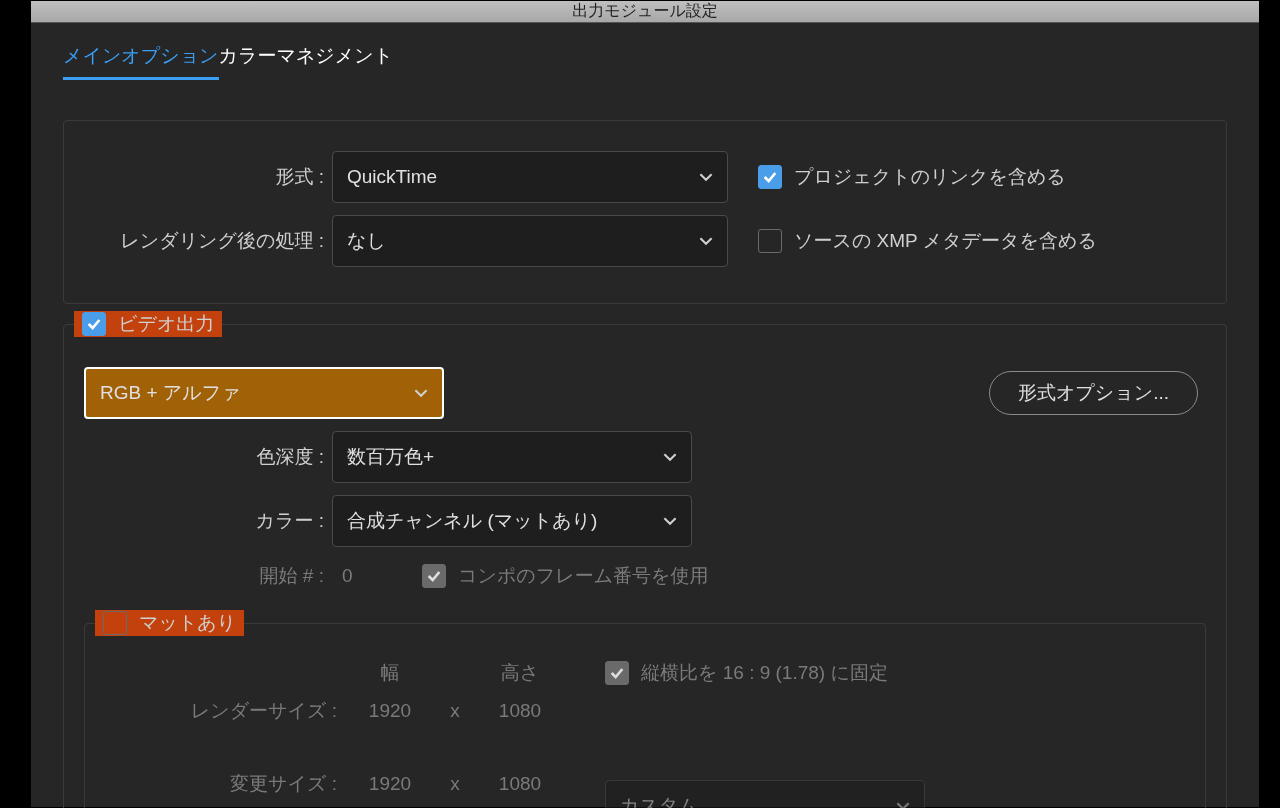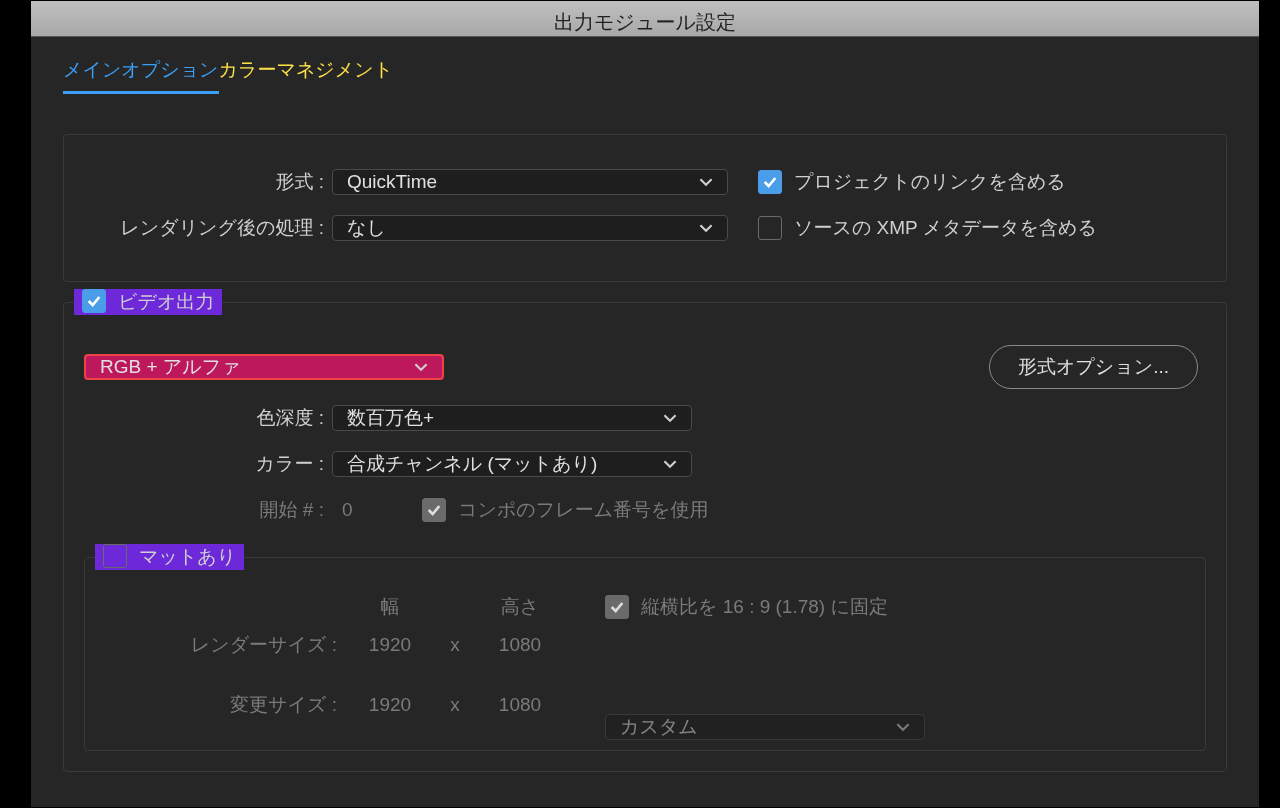--- a/index.html
+++ b/index.html
@@ -17,42 +17,42 @@
     top: 0;
     left: 30px;
     right: 20px;
     bottom: 0;
     background: #262626;
     border: 1px solid #000;
     display: flex;
     flex-direction: column;
   }
   .titlebar {
-    height: 36px;
+    height: 55px;
     background: linear-gradient(#bfbfbf, #a8a8a8);
     color: #222;
     display: flex;
-    align-items: flex-end;
+    align-items: flex-start;
     justify-content: center;
-    font-size: 20px;
+    font-size: 16px;
     border-bottom: 1px solid #555;
   }
   .content {
     padding: 20px 32px 0 32px;
     flex: 1;
   }
   .tabs {
     display: flex;
     border-bottom: none;
     margin-bottom: 40px;
   }
   .tab {
     padding-bottom: 8px;
     cursor: pointer;
-    color: #fde047;
+    color: #ffffff;
   }
   .tab.active {
     color: #3a9ff5;
     border-bottom: 3px solid #3a9ff5;
   }
   .panel {
     border: 1px solid #3a3a3a;
     border-radius: 4px;
     padding: 24px 20px 30px 20px;
     margin-bottom: 12px;
@@ -66,32 +66,32 @@
   .label-right {
     width: 248px;
     text-align: right;
     padding-right: 8px;
     color: #d0d0d0;
   }
   .select {
     background: #1e1e1e;
     border: 1px solid #4a4a4a;
     border-radius: 4px;
-    height: 26px;
+    height: 52px;
     display: flex;
     align-items: center;
     justify-content: space-between;
     padding: 0 14px;
     color: #e0e0e0;
     cursor: pointer;
     position: relative;
   }
   .select.highlight {
-    border: 2px solid #ef4444;
-    background: #be185d;
+    border: 2px solid #ffffff;
+    background: #a16207;
   }
   .chevron {
     width: 14px; height: 14px;
     display: inline-flex;
     align-items: center; justify-content: center;
   }
   .chevron svg { width: 14px; height: 14px; }
   .checkbox {
     width: 24px; height: 24px;
     border: 1px solid #6a6a6a;
@@ -120,24 +120,24 @@
     position: relative;
     border: 1px solid #3a3a3a;
     border-radius: 4px;
     padding: 36px 20px 10px 20px;
     margin-top: 20px;
   }
   .fieldset-legend {
     position: absolute;
     top: -14px;
     left: 10px;
-    background: #6d28d9;
+    background: #c2410c;
     padding: 0 8px;
     display: inline-flex;
-    align-items: flex-start;
+    align-items: center;
   }
   .btn {
     border: 1px solid #8a8a8a;
     border-radius: 22px;
     padding: 8px 28px;
     cursor: pointer;
     color: #e0e0e0;
     background: transparent;
     font-size: 19px;
   }

